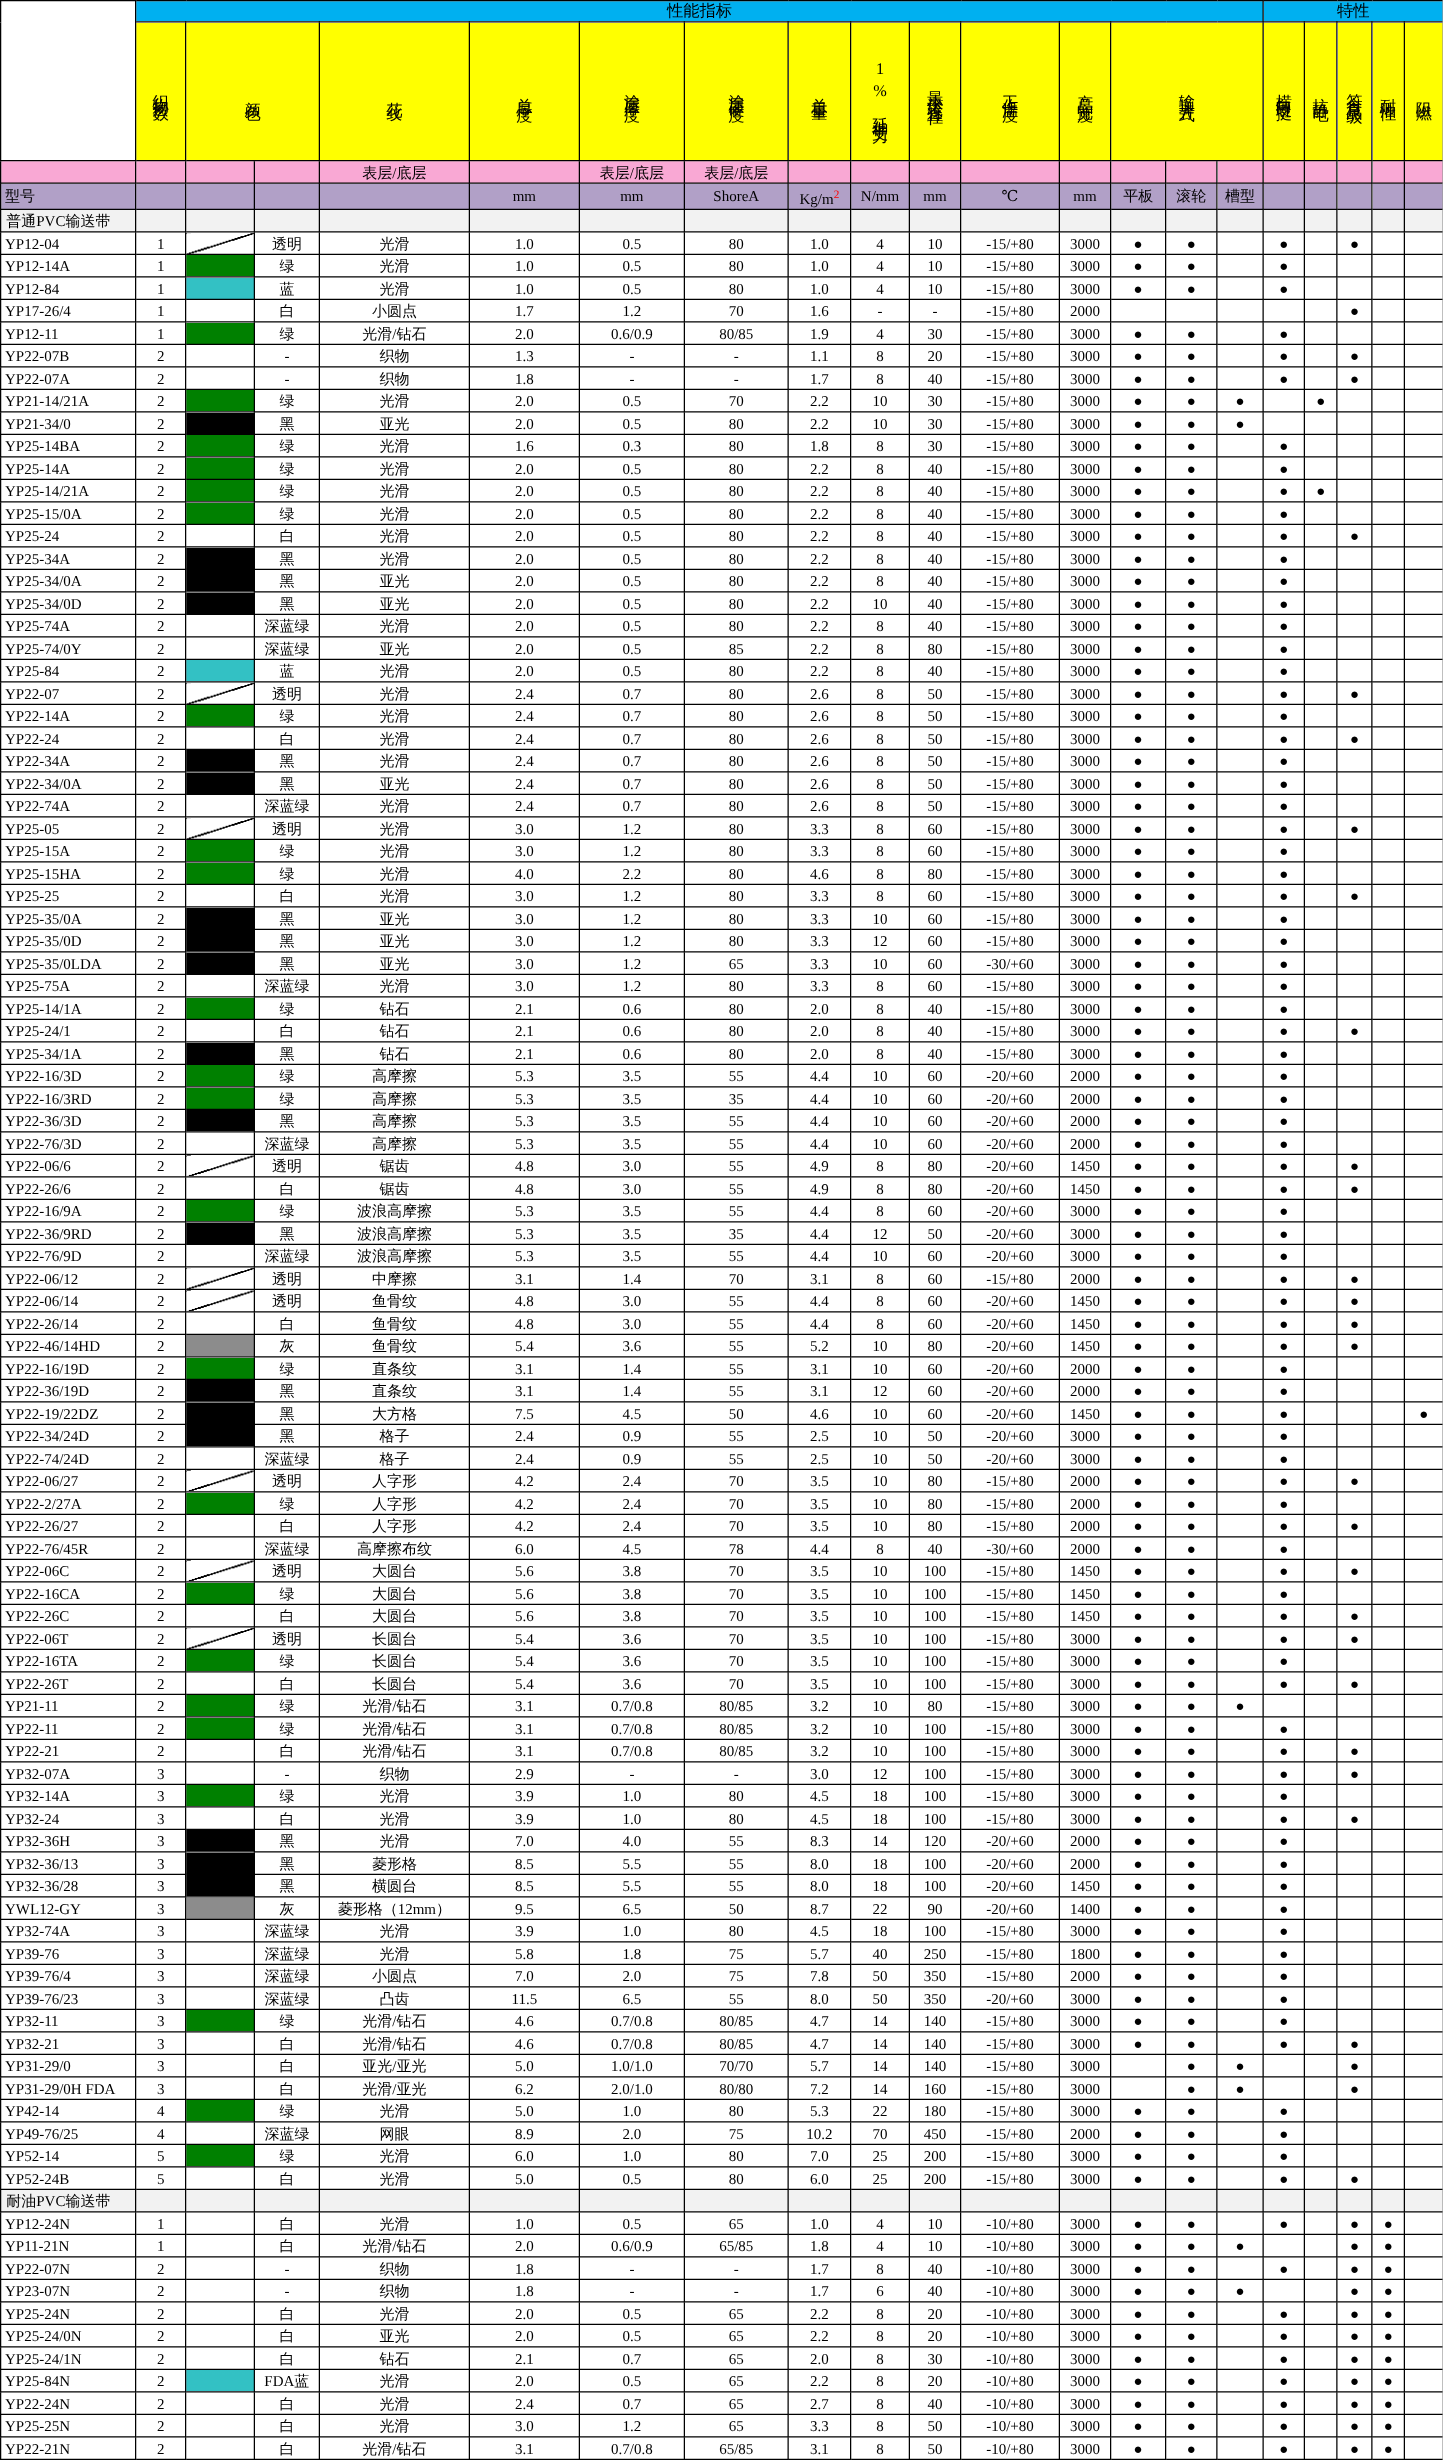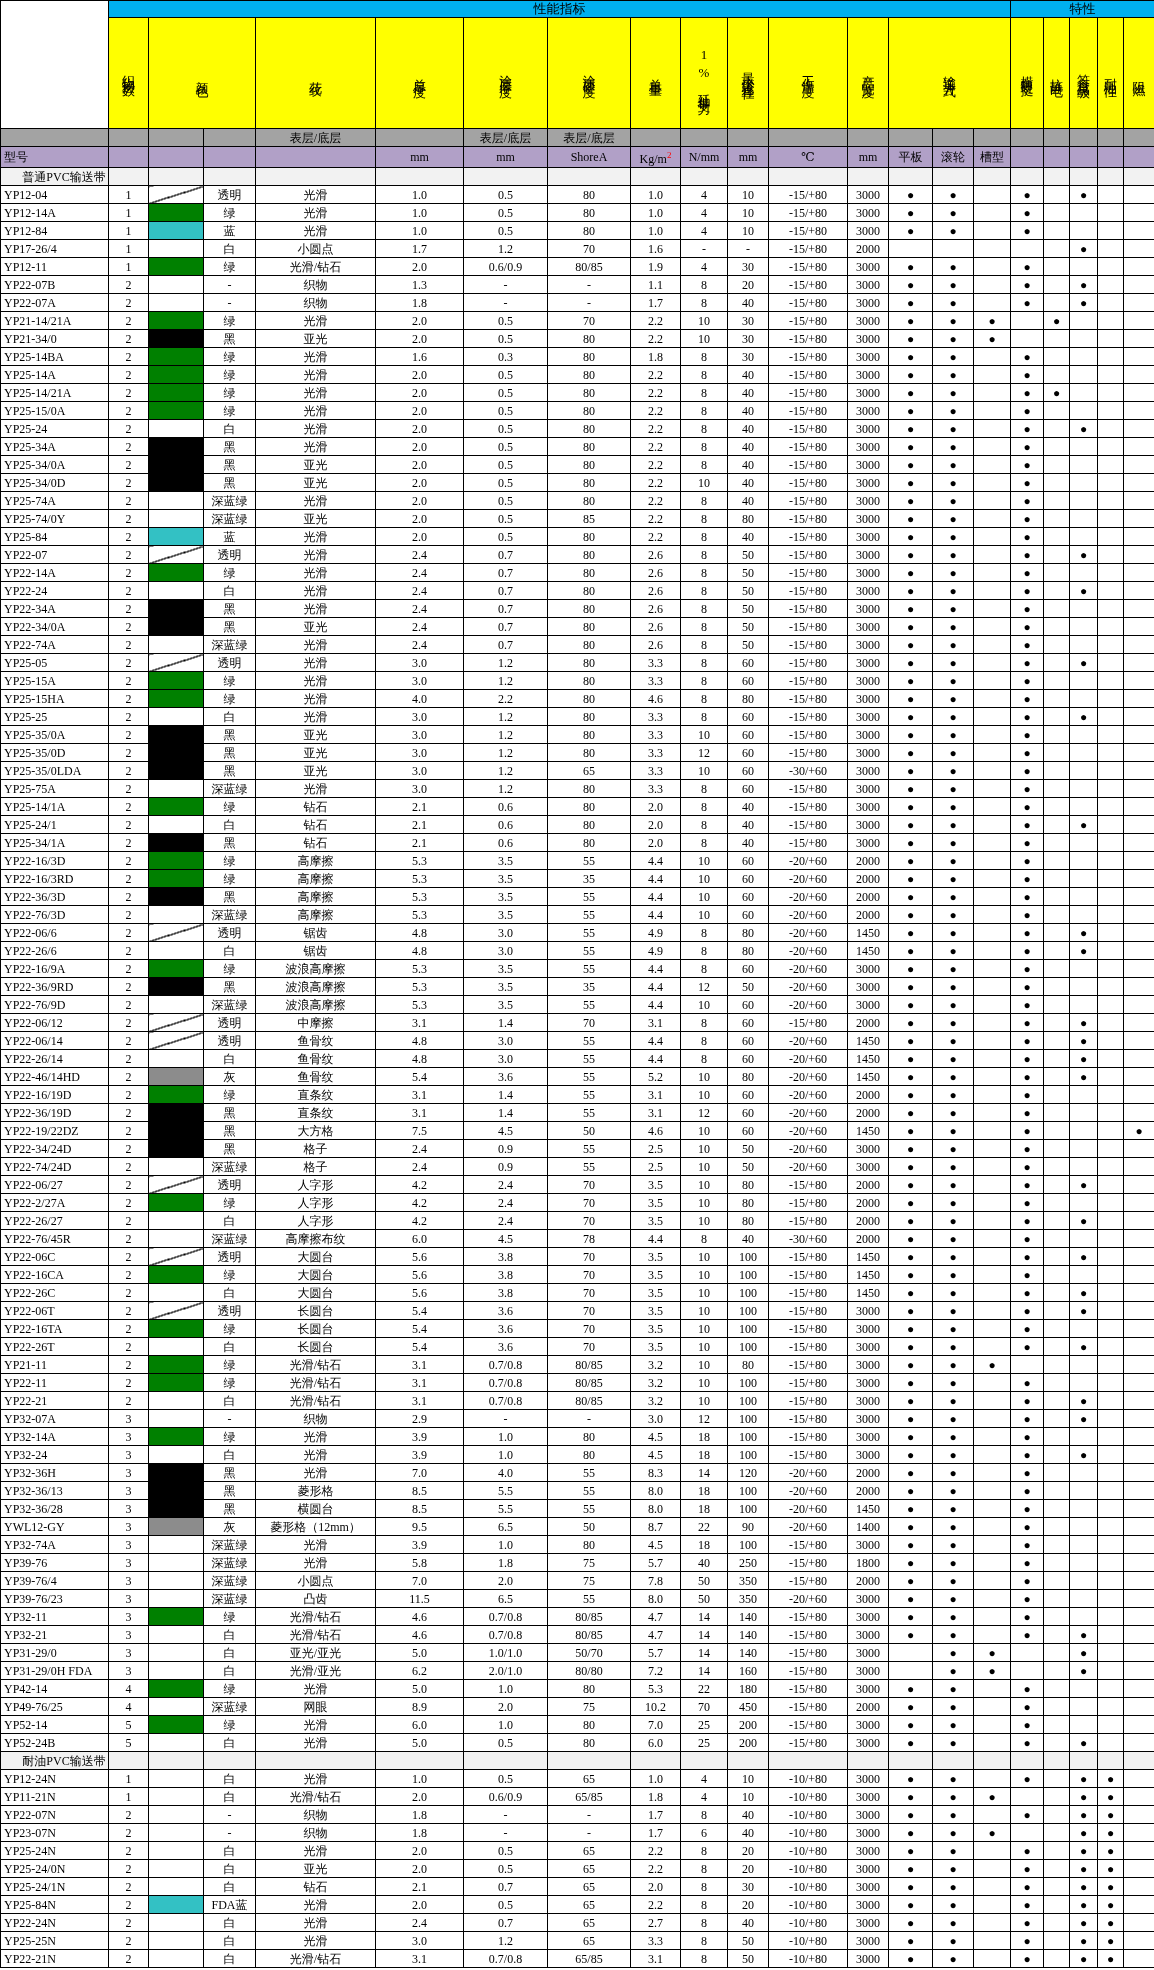--- a/index.html
+++ b/index.html
@@ -4,28 +4,28 @@
 <style>
   html,body { margin:0; padding:0; background:#fff; }
   body { font-family:"Liberation Serif","DejaVu Serif",serif; color:#000; }
   #sheet { width:1154px; }
   table { border-collapse:collapse; table-layout:fixed; width:1154px; }
   td { border:1px solid #000; padding:0; text-align:center; vertical-align:middle;
        font-size:12px; line-height:16px; height:17px; overflow:hidden; white-space:nowrap; }
   tr.r-top td { height:15px; border-bottom:1px solid #000; }
   .blue   { background:#00B0F0; font-size:13px; }
   .yellow { background:#FFFF00; height:110px; }
-  .orange { background:#a3a3a3; }
+  .orange { background:#f9a8d4; }
   .purple { background:#B1A0C7; }
   .white-corner { background:#FFFFFF; }
   .v { writing-mode:vertical-rl; text-orientation:upright; display:inline-block;
        font-size:13px; line-height:1; letter-spacing:3px; }
   .model { text-align:left; padding-left:3px; }
   .section-row td { background:#F2F2F2; }
-  .section-row td:first-child { text-align:center; padding-left:19px; }
+  .section-row td:first-child { text-align:left; padding-left:4px; }
   .sup-red { color:#FF0000; font-size:9px; vertical-align:super; }
   .dot { font-size:12px; }
   .sw-d { background-image:linear-gradient(to bottom right,
             transparent 48%, #000 48%, #000 52%, transparent 52%); }
 </style>
 </head>
 <body>
 
 <div id="sheet">
 <table>
@@ -2012,21 +2012,21 @@
           <td class="dot"></td>
         </tr>
         <tr>
           <td class="model">YP31-29/0</td>
           <td>3</td>
           <td></td>
           <td>白</td>
           <td>亚光/亚光</td>
           <td>5.0</td>
           <td>1.0/1.0</td>
-          <td>50/70</td>
+          <td>70/70</td>
           <td>5.7</td>
           <td>14</td>
           <td>140</td>
           <td>-15/+80</td>
           <td>3000</td>
           <td class="dot"></td>
           <td class="dot">●</td>
           <td class="dot">●</td>
           <td class="dot"></td>
           <td class="dot"></td>

